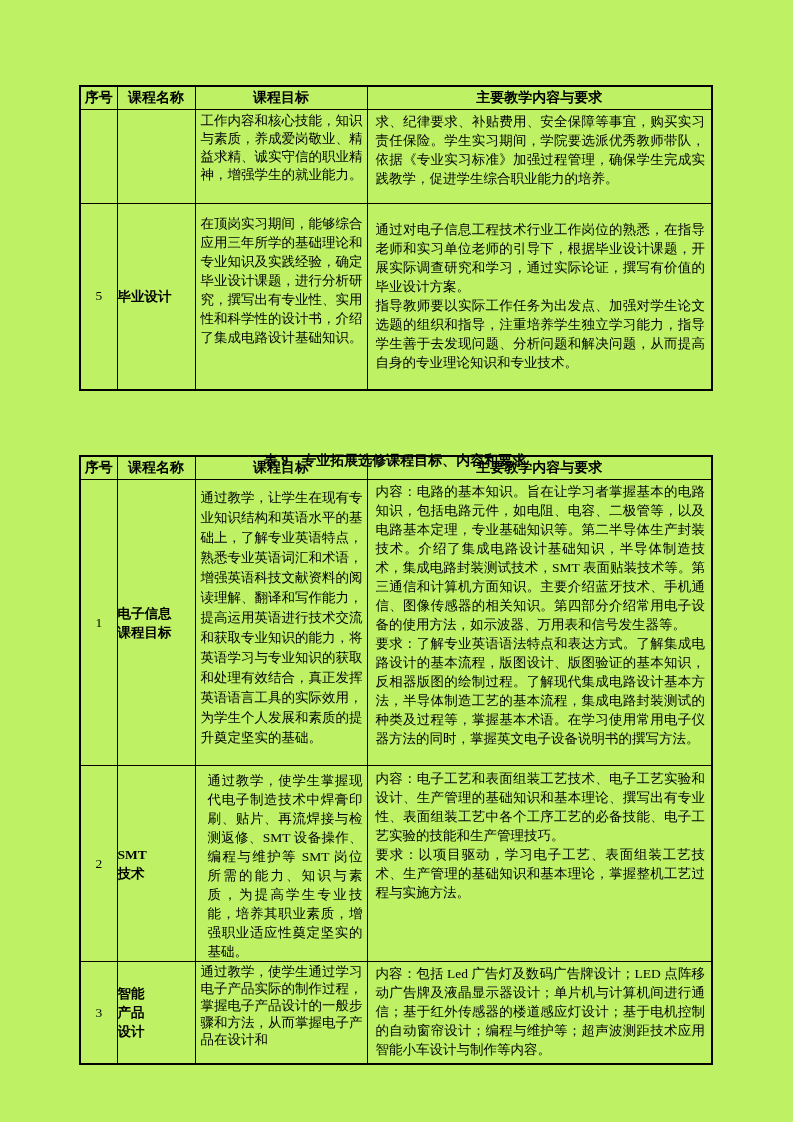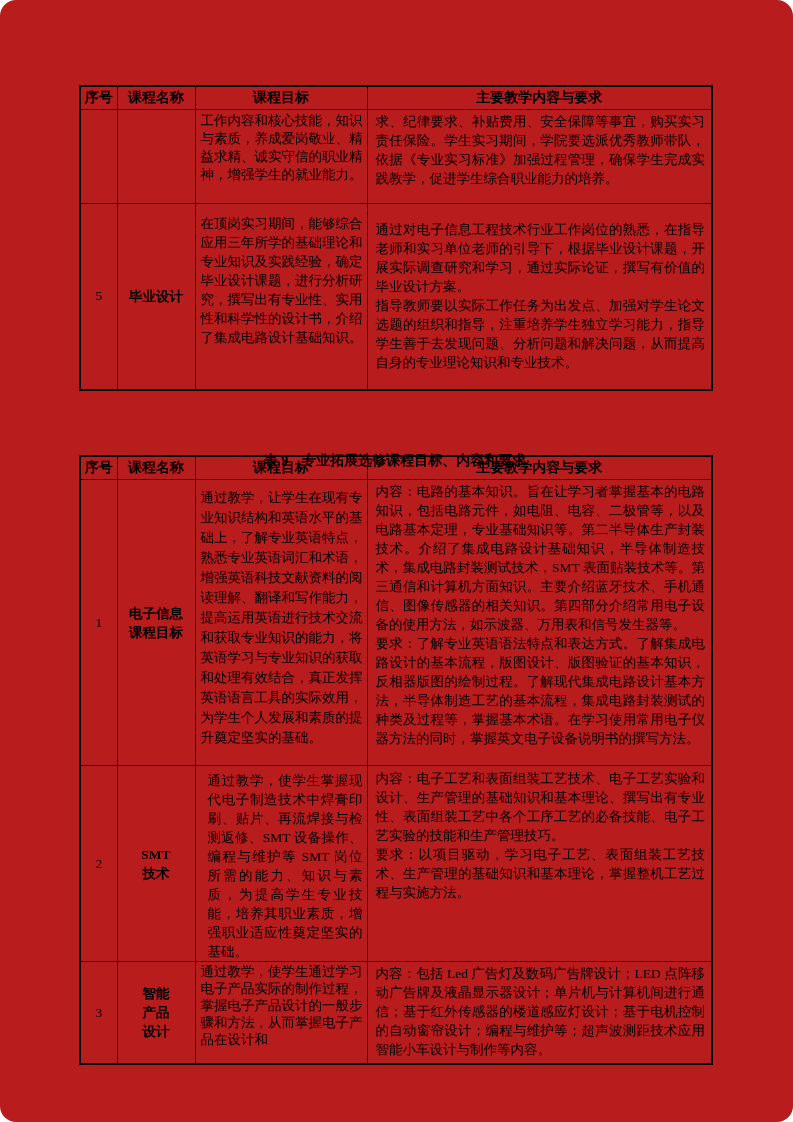--- a/index.html
+++ b/index.html
@@ -1,25 +1,24 @@
 <!DOCTYPE html>
 <html><head>
 <meta charset="utf-8">
 <style>
   * { box-sizing: border-box; }
   html, body { margin: 0; padding: 0; background: #ffffff; }
   .page {
     position: relative;
     width: 793px;
     height: 1122px;
-    background: #b91c1c;
+    background: #bef264;
     color: #000;
     font-family: "Liberation Serif", "DejaVu Serif", serif;
     overflow: hidden;
-    border-radius: 16px;
   }
   table.doc-table {
     position: absolute;
     left: 79px;
     width: 632px;
     border-collapse: collapse;
     table-layout: fixed;
     border: 2px solid #000;
     font-size: 13.5px;
   }
@@ -37,21 +36,21 @@
     height: 21px;
     line-height: 20px;
     padding: 1px 0;
   }
   td.c-no {
     text-align: center;
     vertical-align: middle;
     font-size: 13.5px;
   }
   td.c-name {
-    text-align: center;
+    text-align: left;
     vertical-align: middle;
     font-weight: 700;
     white-space: pre-wrap;
     line-height: 19px;
     font-size: 13.5px;
   }
   td.c-obj {
     vertical-align: top;
     text-align: justify;
     white-space: pre-wrap;

